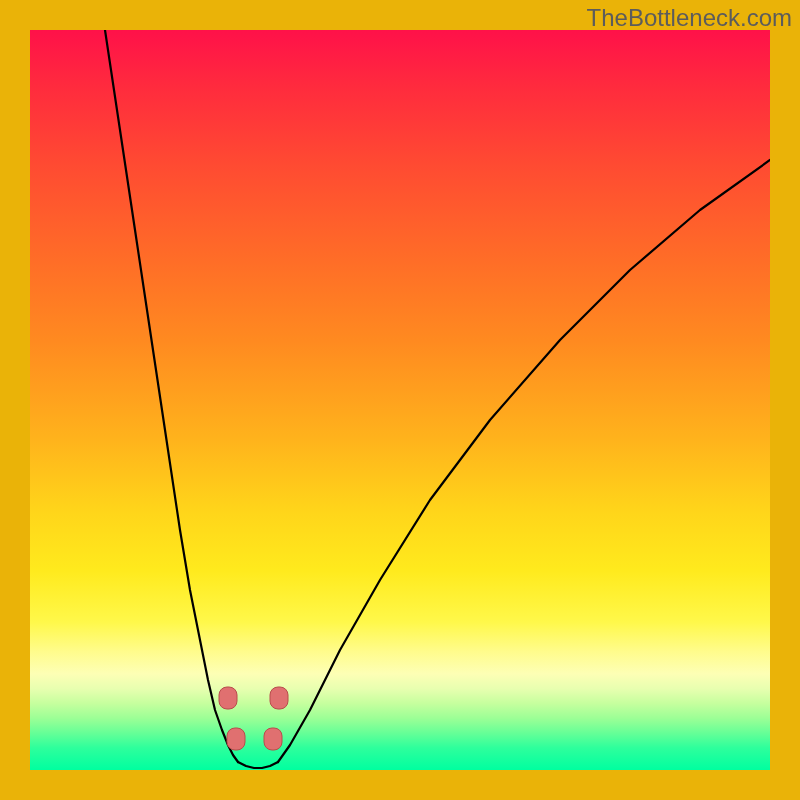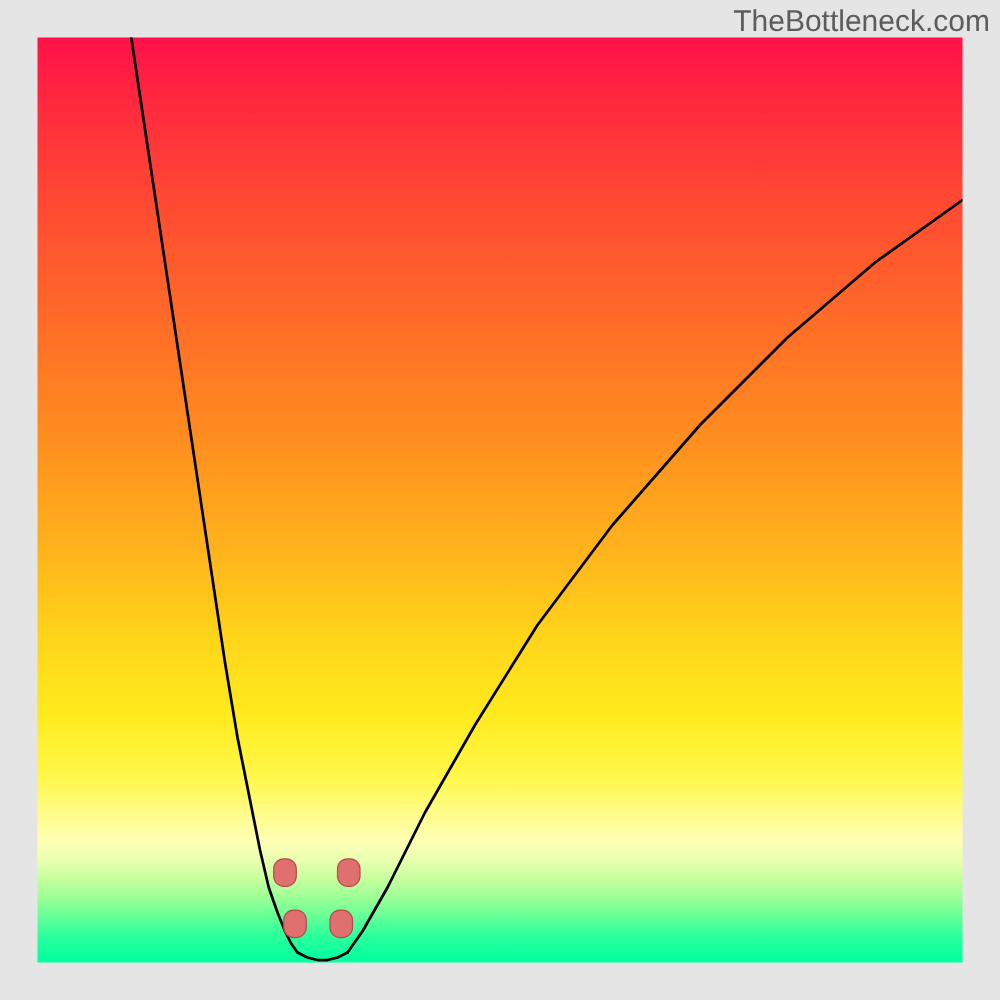--- a/index.html
+++ b/index.html
@@ -8,21 +8,21 @@
     width: 800px;
     height: 800px;
     overflow: hidden;
     background: #000;
     font-family: Arial, Helvetica, sans-serif;
   }
   .frame {
     position: relative;
     width: 800px;
     height: 800px;
-    background: #e5e5e5;
+    background: #eab308;
   }
   .plot {
     position: absolute;
     left: 30px;
     top: 30px;
     width: 740px;
     height: 740px;
     
     background: linear-gradient(
       to bottom,

